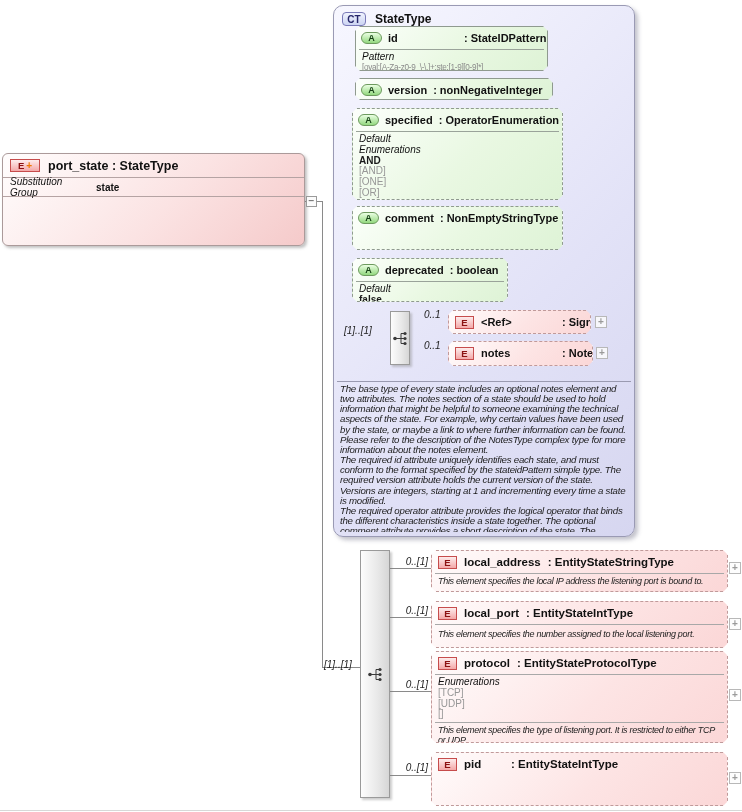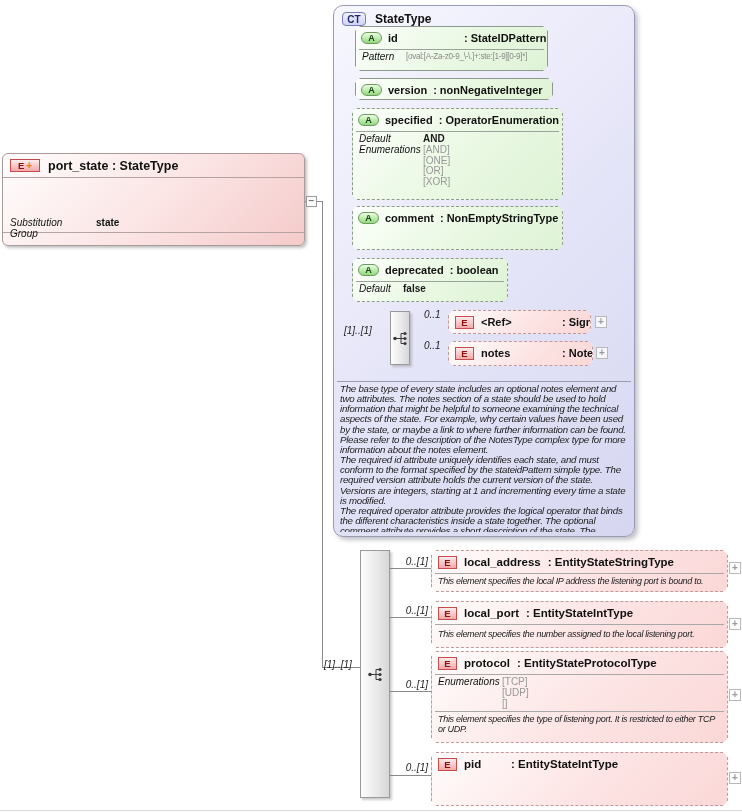--- a/index.html
+++ b/index.html
@@ -9,21 +9,21 @@
   .card{position:absolute;font-style:italic;font-size:10px;color:#222;text-align:center;}
 
   
   .ps-box{position:absolute;left:2px;top:153px;width:303px;height:93px;box-sizing:border-box;
     border:1px solid #ab9a9a;border-radius:6px;overflow:hidden;
     background:linear-gradient(135deg,#fffdfd 0%,#fbe3e3 55%,#f5caca 100%);
     box-shadow:2px 2px 3px rgba(120,120,120,.45);}
   .ps-title{display:flex;align-items:center;gap:8px;padding:4px 7px;height:15px;
     border-bottom:1px solid #b5a3a3;font-weight:bold;font-size:12.5px;}
   .ps-sub{display:flex;gap:4px;padding:3px 7px;height:12px;border-bottom:1px solid #b5a3a3;
-    font-size:10px;align-items:flex-start;margin-top:36px;}
+    font-size:10px;align-items:center;}
   .ps-sub .lbl{font-style:italic;width:82px;}
   .ps-sub .val{font-weight:bold;}
   .ps-desc{padding:3px 7px;font-style:italic;font-size:9.7px;line-height:10.6px;letter-spacing:-0.2px;}
 
   
   .ebadge{display:inline-flex;align-items:center;justify-content:center;box-sizing:border-box;
     width:19px;height:13px;border:1px solid #c64c4c;color:#8c1111;font-size:9.5px;font-weight:bold;
     background:linear-gradient(180deg,#fdecec 0%,#f3a8a8 100%);flex:0 0 auto;}
   .ebadge.wide{width:30px;gap:2px;}
   .plus-star{color:#f07800;font-weight:bold;font-size:10px;line-height:10px;}
@@ -41,21 +41,21 @@
     box-shadow:3px 3px 4px rgba(120,120,140,.45);}
   .ct-head{display:flex;align-items:center;gap:9px;padding:6px 0 0 8px;font-weight:bold;font-size:12px;}
 
   
   .attr{position:absolute;box-sizing:border-box;border:1px solid #8f9a8f;overflow:hidden;
     background:linear-gradient(135deg,#fcfffb 0%,#e9f8e2 55%,#def3d6 100%);
     clip-path:polygon(5px 0,calc(100% - 5px) 0,100% 5px,100% calc(100% - 5px),calc(100% - 5px) 100%,5px 100%,0 calc(100% - 5px),0 5px);}
   .attr.dashed{border-style:dashed;}
   .attr-title{display:flex;align-items:center;gap:6px;padding:4px 5px;font-weight:bold;font-size:11px;height:14px;}
   .facets{border-top:1px solid #9aa39a;margin:0 3px;padding:2px 3px;font-size:10px;line-height:10.8px;}
-  .fcols{display:flex;}
+  .fcols{display:flex;flex-direction:column;}
   .flabels{flex:0 0 auto;font-style:italic;}
   .flabels span,.fvals span{display:block;}
   .w44{width:44px;} .w52{width:54px;} .w64{width:64px;}
   .fval-b{font-weight:bold;color:#1a1a1a;}
   .fval-g{color:#979797;}
   .pattern-val{color:#8a8a8a;font-size:8.2px;letter-spacing:-0.3px;white-space:nowrap;}
   .nm70{display:inline-block;min-width:70px;} .nm72{display:inline-block;min-width:74px;}
   .nm40{display:inline-block;min-width:40px;}
   .tname{white-space:nowrap;} .ttype{white-space:nowrap;}
 

